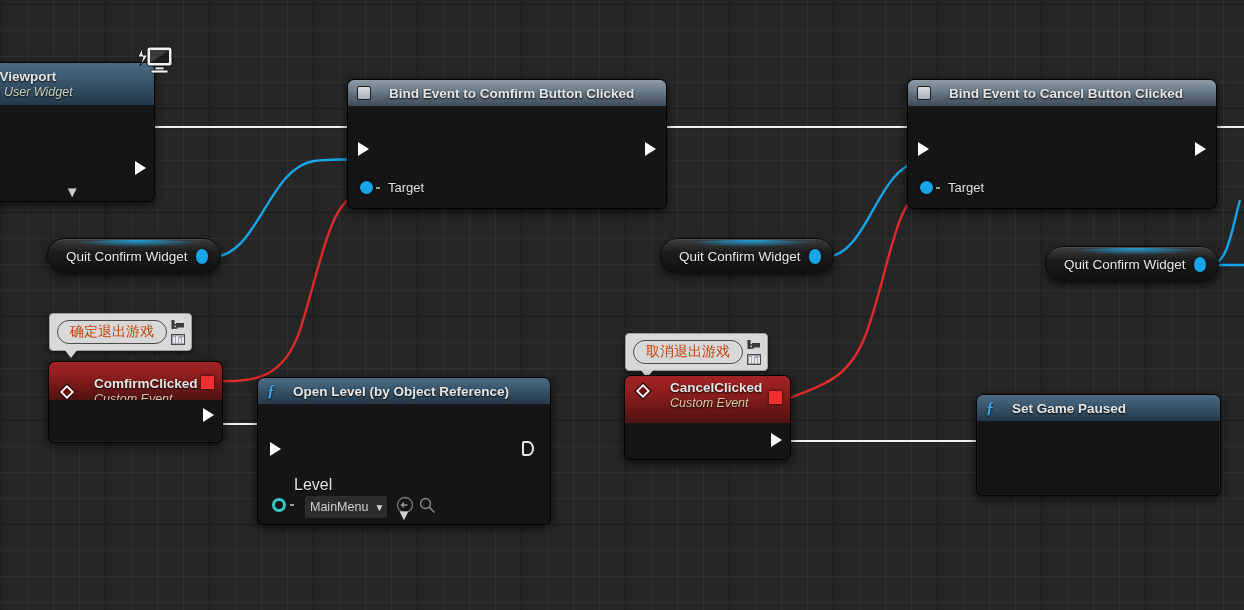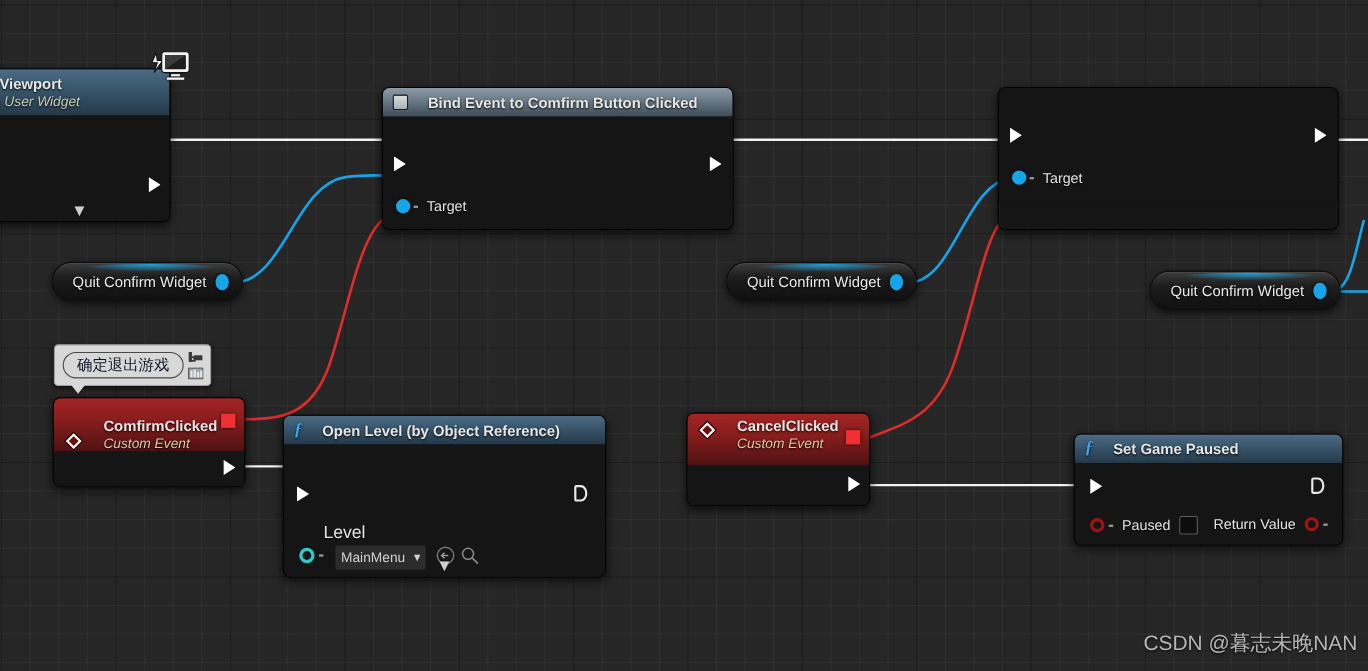--- a/index.html
+++ b/index.html
@@ -103,21 +103,21 @@
     background: #d8d8d8;
     border: 1px solid #9f9f9f;
     border-radius: 4px;
     box-shadow: 0 2px 5px rgba(0,0,0,.55);
   }
   .bubble-inner {
     padding: 2px 12px;
     border: 1px solid #4a4a4a;
     border-radius: 14px;
     font-size: 14px;
-    color: #0f172a;
+    color: #c2410c;
     white-space: nowrap;
   }
   .bubble-tail {
     position: absolute; left: 14px; bottom: -8px;
     width: 0; height: 0;
     border-left: 7px solid transparent; border-right: 7px solid transparent;
     border-top: 9px solid #d8d8d8;
   }
   .bubble-icons { display: flex; flex-direction: column; align-items: center; gap: 2px; }
   .bubble-icons svg { display: block; }
@@ -208,20 +208,24 @@
       <div class="pin-row" style="left:12px; top:74px;">
         <div class="dot"></div>
         <div class="nub" style="margin-left:-5px;"></div>
         <span class="pin-label">Target</span>
       </div>
 
     </div>
   </div>
 
   <div class="node" style="left:907px; top:79px; width:310px; height:130px;">
+    <div class="node-head head-bind">
+      <span style="width:14px;height:14px;border:1px solid #1c1c1c;border-radius:2px;background:linear-gradient(#dcdcdc,#a7b2ba);"></span>
+      <span>Bind Event to Cancel Button Clicked</span>
+    </div>
     <div class="node-body" style="height:104px;">
       <div class="pin-row" style="left:10px; top:36px;">
         <div class="exec"></div>
       </div>
       <div class="pin-row" style="right:10px; top:36px;">
         <div class="exec"></div>
       </div>
       <div class="pin-row" style="left:12px; top:74px;">
         <div class="dot"></div>
         <div class="nub" style="margin-left:-5px;"></div>
@@ -259,38 +263,56 @@
         <rect x="2" y="3" width="2" height="6" fill="#e8e8e8"></rect>
         <rect x="5" y="2" width="2" height="7" fill="#e8e8e8"></rect>
         <rect x="8" y="4" width="2" height="5" fill="#e8e8e8"></rect>
         <rect x="11" y="3" width="2" height="6" fill="#e8e8e8"></rect>
       </svg>
     </div>
     <div class="bubble-tail"></div>
   </div>
 
   <div class="node" style="left:48px; top:361px; width:175px; height:82px;">
-    <div class="node-head head-event" style="height:48px; align-items:flex-end; padding-top:20px;">
+    <div class="node-head head-event" style="height:38px; align-items:center; padding-top:20px;">
       <svg width="18" height="18" viewBox="0 0 18 18" style="margin-top:2px;">
         <path d="M9 1 L17 9 L9 17 L1 9 Z" fill="#fff" stroke="#2b0606" stroke-width="1.2"></path>
         <path d="M9 4.5 L13.5 9 L9 13.5 L4.5 9 Z" fill="#6e0d0d"></path>
       </svg>
       <div style="display:flex; flex-direction:column; gap:1px;">
         <div>ComfirmClicked</div>
         <div style="font-style:italic; font-weight:normal; font-size:12.5px; color:#d8c8a4;">Custom Event</div>
       </div>
       <div class="sq" style="position:absolute; right:8px; top:14px;"></div>
     </div>
     <div class="node-body" style="height:36px;">
       <div class="pin-row" style="right:8px; top:8px;">
         <div class="exec"></div>
       </div>
     </div>
   </div>
 
+  <div class="bubble" style="left:625px; top:333px;">
+    <div class="bubble-inner">取消退出游戏</div>
+    <div class="bubble-icons">
+      <svg width="14" height="13" viewBox="0 0 14 13">
+        <path d="M2 2 L2 5 L6 6.5 L6 9 L2 9" stroke="#3a3a3a" stroke-width="1.6" fill="none"></path>
+        <rect x="0.5" y="1" width="3" height="9" fill="#3a3a3a"></rect>
+        <rect x="5" y="4" width="8" height="4.5" fill="#3a3a3a"></rect>
+      </svg>
+      <svg width="14" height="11" viewBox="0 0 14 11">
+        <rect x="0.5" y="0.5" width="13" height="10" fill="#9fa6ad" stroke="#4a4a4a"></rect>
+        <rect x="2" y="3" width="2" height="6" fill="#e8e8e8"></rect>
+        <rect x="5" y="2" width="2" height="7" fill="#e8e8e8"></rect>
+        <rect x="8" y="4" width="2" height="5" fill="#e8e8e8"></rect>
+        <rect x="11" y="3" width="2" height="6" fill="#e8e8e8"></rect>
+      </svg>
+    </div>
+    <div class="bubble-tail"></div>
+  </div>
 
   <div class="node" style="left:624px; top:375px; width:167px; height:85px;">
     <div class="node-head head-event" style="height:47px; align-items:flex-start; padding-top:4px;">
       <svg width="18" height="18" viewBox="0 0 18 18" style="margin-top:2px;">
         <path d="M9 1 L17 9 L9 17 L1 9 Z" fill="#fff" stroke="#2b0606" stroke-width="1.2"></path>
         <path d="M9 4.5 L13.5 9 L9 13.5 L4.5 9 Z" fill="#6e0d0d"></path>
       </svg>
       <div style="display:flex; flex-direction:column; gap:1px;">
         <div>CancelClicked</div>
         <div style="font-style:italic; font-weight:normal; font-size:12.5px; color:#d8c8a4;">Custom Event</div>
@@ -339,36 +361,16 @@
       </div>
       <div class="chev" style="bottom:4px;">▼</div>
     </div>
   </div>
 
   <div class="node" style="left:976px; top:394px; width:245px; height:102px;">
     <div class="node-head head-fn">
       <span style="font-style:italic; font-family:'Liberation Serif', serif; font-size:16px; color:#3aa6e8;">ƒ</span>
       <span>Set Game Paused</span>
     </div>
-    <div class="node-body" style="height:76px;">
-      <div class="pin-row" style="left:14px; top:14px;">
-        <div class="exec"></div>
-      </div>
-      <div class="pin-row" style="right:16px; top:13px;">
-        <div class="exec hollow"></div>
-      </div>
-      <div class="pin-row" style="left:14px; top:48px;">
-        <div class="ring-red"></div>
-        <div class="nub" style="margin-left:-4px;"></div>
-        <span class="pin-label">Paused</span>
-        <div class="checkbox"></div>
-      </div>
-      <div class="pin-row" style="right:13px; top:48px;">
-        <span class="pin-label">Return Value</span>
-        <div class="ring-red"></div>
-        <div class="nub" style="margin-left:-4px;"></div>
-      </div>
-    </div>
-  </div>
-
-  <div class="watermark">CSDN @暮志未晚NAN</div>
+  </div>
+
 
 </div>
 
 </body></html>

